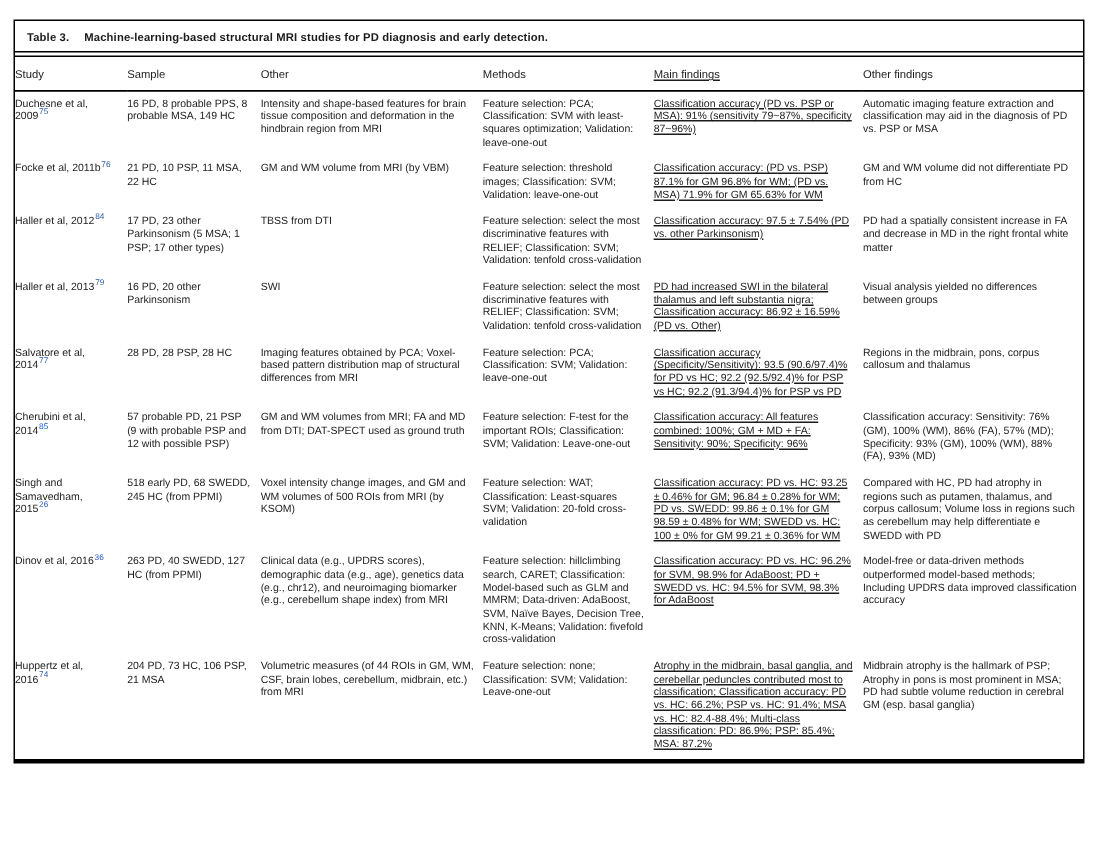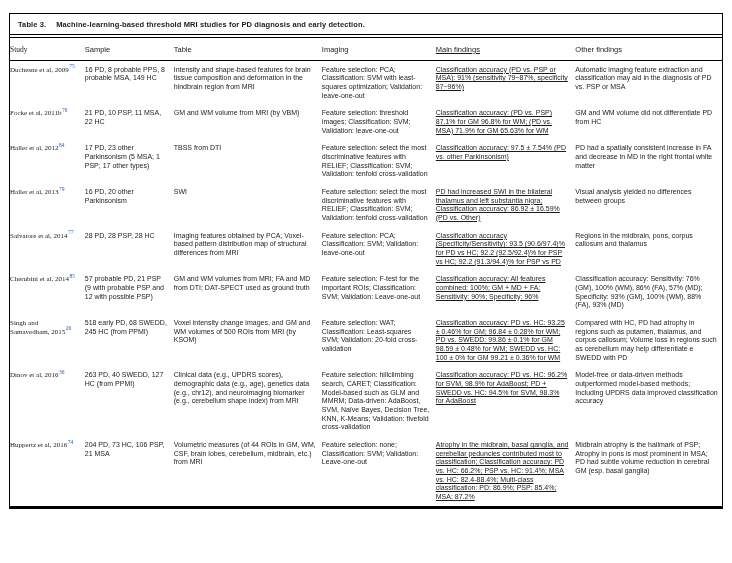--- a/index.html
+++ b/index.html
@@ -48,21 +48,21 @@
     border-bottom: 1.2px solid #000000;
     vertical-align: bottom;
   }
   table.mri td {
     font-size: 7px;
     line-height: 1.24;
     vertical-align: top;
     padding: 4.5px 6px 4.5px 0;
     word-wrap: break-word;
   }
-  th.c-study, td.c-study { padding-left: 5px; font-family: Liberation Serif, serif; }
+  th.c-study, td.c-study { padding-left: 5px; }
   .c-study  { width: 10.5%; }
   .c-sample { width: 12.5%; }
   .c-data   { width: 20.8%; }
   .c-methods{ width: 16.0%; }
   .c-main   { width: 19.6%; text-decoration: underline; }
   .c-other  { width: 20.6%; padding-right: 4px !important; }
   sup.ref {
     color: #2a5caa;
     font-size: 5.5px;
     line-height: 0;
@@ -71,38 +71,38 @@
     cursor: pointer;
   }
 </style>
 </head>
 <body>
 
 <div class="page">
   <div class="table-frame">
 
     <div class="caption">
-      <span class="cap-label">Table 3.</span><span class="cap-text">Machine-learning-based threshold MRI studies for PD diagnosis and early detection.</span>
+      <span class="cap-label">Table 3.</span><span class="cap-text">Machine-learning-based structural MRI studies for PD diagnosis and early detection.</span>
     </div>
 
     <table class="mri">
       <colgroup>
         <col class="c-study">
           <col class="c-sample">
           <col class="c-data">
           <col class="c-methods">
           <col class="c-main">
           <col class="c-other">
       </colgroup>
       <thead>
         <tr>
           <th class="c-study">Study</th>
           <th class="c-sample">Sample</th>
-          <th class="c-data">Table</th>
-          <th class="c-methods">Imaging</th>
+          <th class="c-data">Other</th>
+          <th class="c-methods">Methods</th>
           <th class="c-main">Main findings</th>
           <th class="c-other">Other findings</th>
         </tr>
       </thead>
       <tbody>
 
         <tr>
           <td class="c-study"><span>Duchesne et al, 2009</span><sup class="ref">75</sup></td>
           <td class="c-sample">16 PD, 8 probable PPS, 8 probable MSA, 149 HC</td>
           <td class="c-data">Intensity and shape-based features for brain tissue composition and deformation in the hindbrain region from MRI</td>

